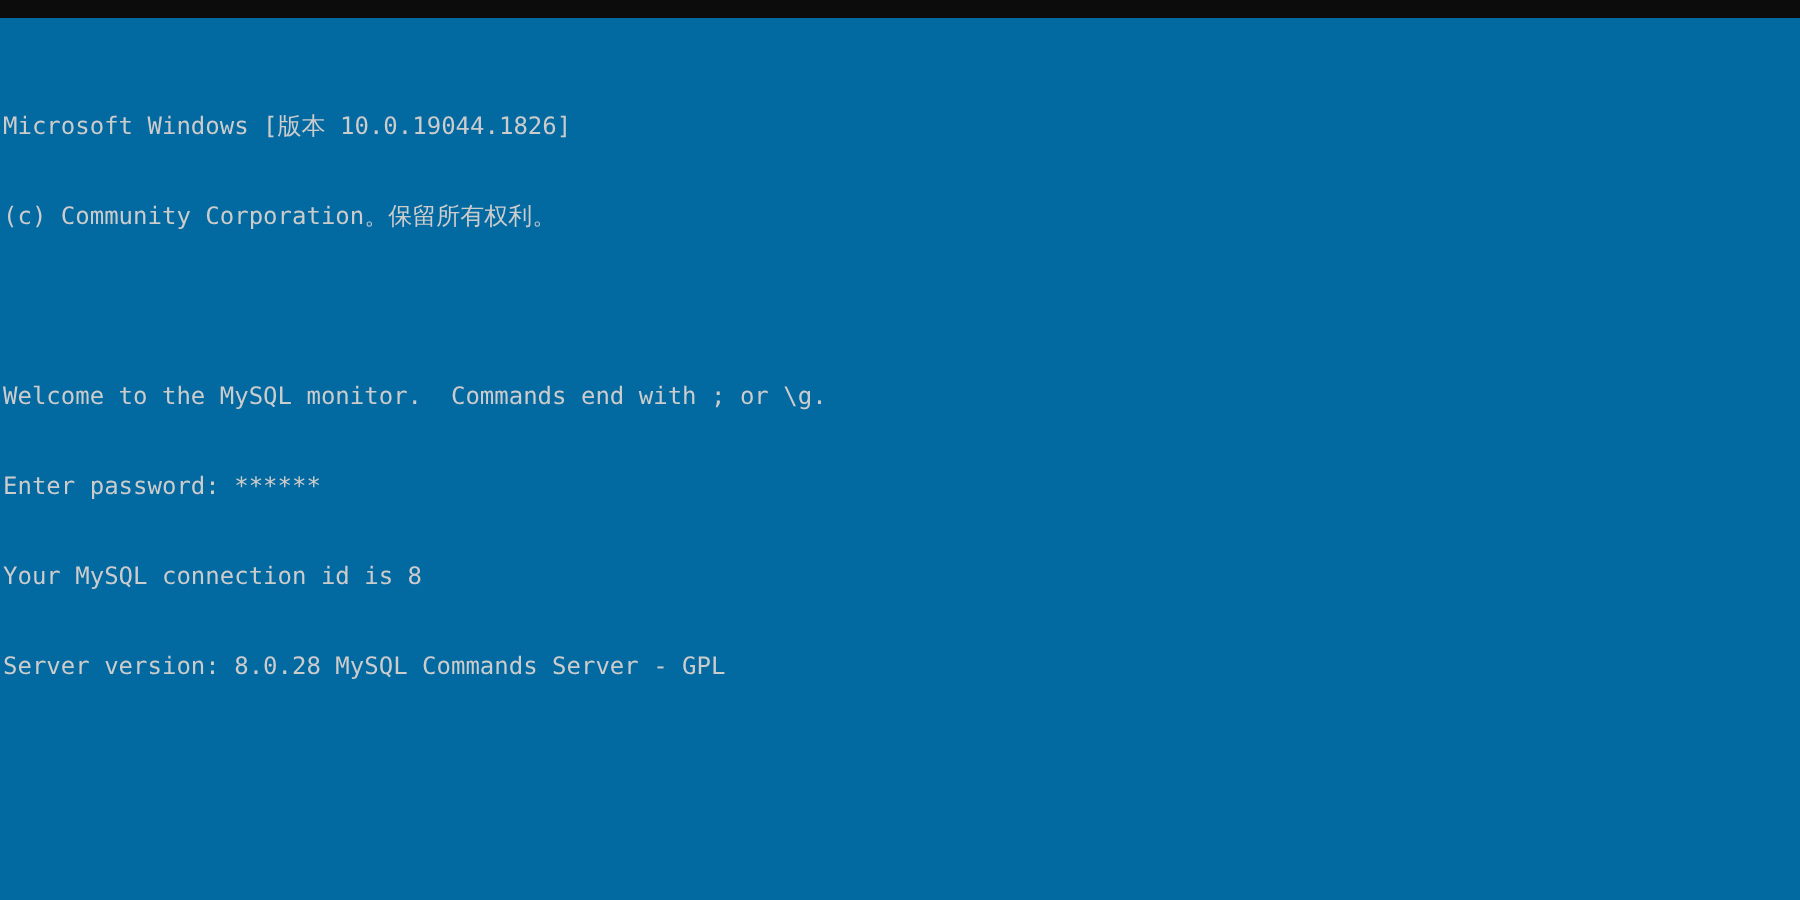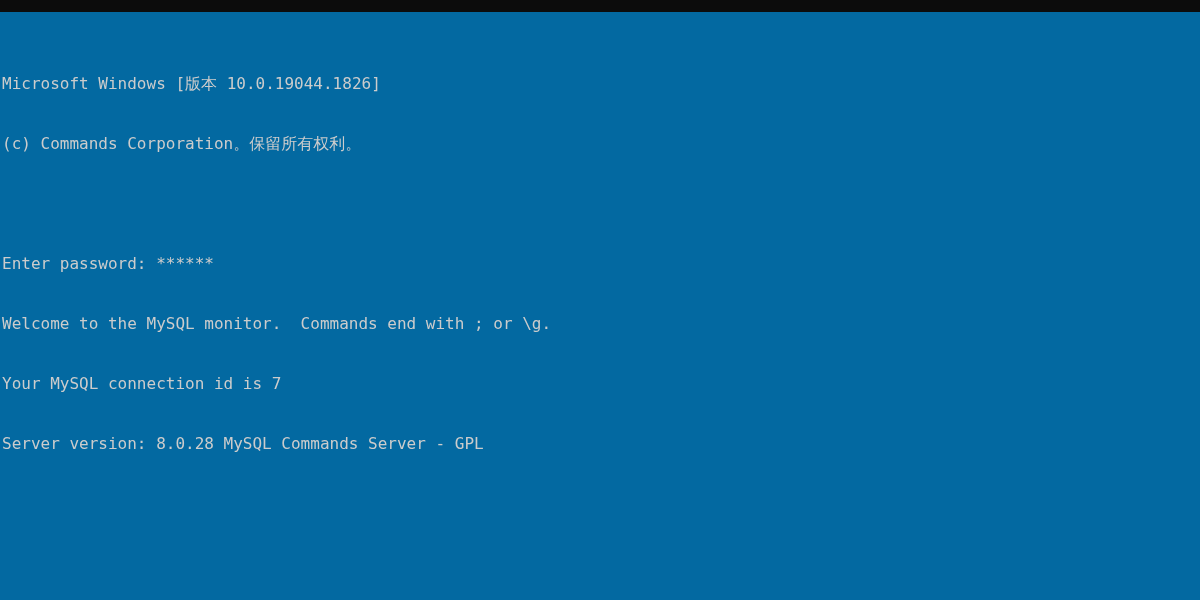--- a/index.html
+++ b/index.html
@@ -41,25 +41,25 @@
   .line.blank {
     white-space: pre;
   }
 </style>
 </head>
 <body>
 
 <div id="terminal">
 
   <div class="line">Microsoft Windows [版本 10.0.19044.1826]</div>
-  <div class="line">(c) Commands Corporation。保留所有权利。</div>
+  <div class="line">(c) Community Corporation。保留所有权利。</div>
   <div class="line blank">&nbsp;</div>
+  <div class="line">Welcome to the MySQL monitor.  Commands end with ; or \g.</div>
   <div class="line">Enter password: ******</div>
-  <div class="line">Welcome to the MySQL monitor.  Commands end with ; or \g.</div>
-  <div class="line">Your MySQL connection id is 7</div>
+  <div class="line">Your MySQL connection id is 8</div>
   <div class="line">Server version: 8.0.28 MySQL Commands Server - GPL</div>
   <div class="line blank">&nbsp;</div>
   
   
   
   
   
   
   
   

